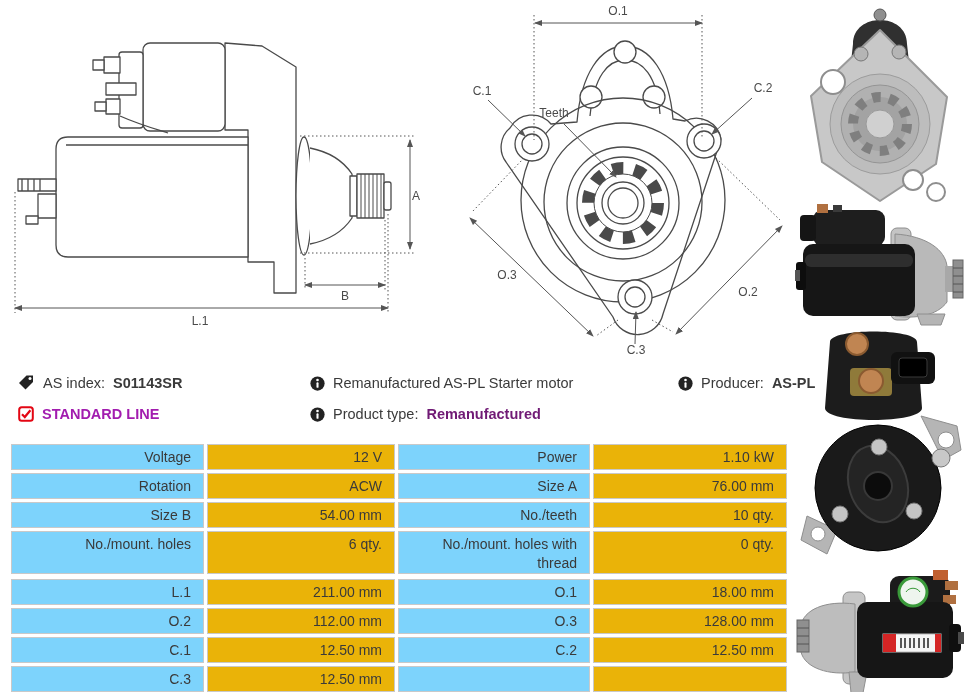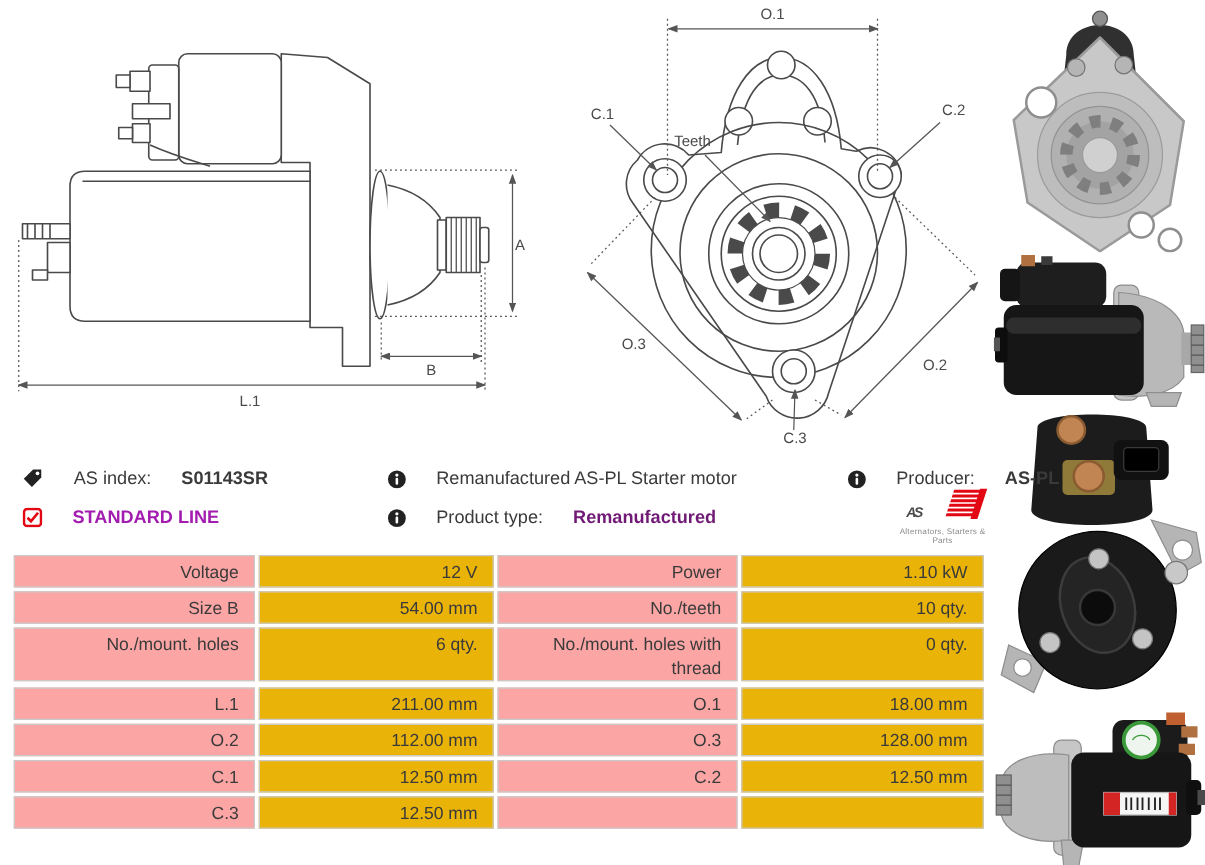--- a/index.html
+++ b/index.html
@@ -4,32 +4,32 @@
 <style>
   html,body{margin:0;padding:0;background:#fff;}
   .page{position:relative;width:964px;height:692px;background:#fff;overflow:hidden;
         font-family:"Liberation Sans",sans-serif;color:#3a3a3a;}
   svg text{font-family:"Liberation Sans",sans-serif;fill:#4a4a4a;font-size:12px;}
   .drawing{position:absolute;}
   .dwg-side{left:0;top:0;}
   .dwg-front{left:430;top:0;left:430px;top:0;}
   .photos{position:absolute;left:795px;top:2px;width:169px;display:flex;flex-direction:column;gap:2px;}
   
-  .info-item{position:absolute;display:flex;align-items:center;gap:24px;font-size:14.5px;white-space:nowrap;}
+  .info-item{position:absolute;display:flex;align-items:center;gap:8px;font-size:14.5px;white-space:nowrap;}
   .info-item .b{font-weight:bold;}
   .red-b{color:#a21caf;font-weight:bold;}
   .green-b{color:#701a75;font-weight:bold;}
   .logo{position:absolute;left:712px;top:389px;width:84px;text-align:center;}
   .logo .tagline{font-size:6.5px;color:#8a8a8a;margin-top:-2px;letter-spacing:.2px;}
   
   .tables{position:absolute;left:8px;top:441px;width:782px;}
   table.spec{border-collapse:separate;border-spacing:3px;table-layout:fixed;width:782px;font-size:14px;}
   table.spec td{border:1px solid #c9c9c9;height:24px;line-height:24px;padding:0 12px 0 4px;
                 text-align:right;vertical-align:top;overflow:hidden;}
-  table.spec td.lbl{background:#fca5a5;text-align:right;}
+  table.spec td.lbl{background:#7dd3fc;text-align:right;}
   table.spec td.val{background:#eab308;}
   table.spec td.wrap{line-height:19px;padding-top:3px;}
   .tbl2{margin-top:-1px;}
 </style>
 </head>
 <body>
 
 <div class="page">
 
   <svg class="drawing dwg-side" width="430" height="360" viewBox="0 0 430 360">
@@ -282,50 +282,41 @@
   <div class="info-item" style="left:678px;top:375px;">
     <svg width="15" height="15" viewBox="0 0 16 16">
       <circle cx="8" cy="8" r="7.6" fill="#222"></circle>
       <circle cx="8" cy="4.3" r="1.4" fill="#fff"></circle>
       <rect x="6.9" y="6.6" width="2.2" height="6" rx="1" fill="#fff"></rect>
     </svg>
     <span>Producer:</span>
     <span class="b">AS-PL</span>
   </div>
 
-  <div class="logo">
-    <svg width="84" height="30" viewBox="0 0 90 32">
-      <text x="14" y="26" font-size="30" font-weight="bold" font-style="italic" fill="#e30613" style="letter-spacing:-2px">AS</text>
-      <g fill="#e30613">
-        <rect x="56" y="3" width="26" height="2.6" transform="skewX(-18)"></rect>
-        <rect x="56" y="7" width="26" height="2.6" transform="skewX(-18)"></rect>
-        <rect x="56" y="11" width="26" height="2.6" transform="skewX(-18)"></rect>
-        <rect x="56" y="15" width="26" height="2.6" transform="skewX(-18)"></rect>
-        <rect x="56" y="19" width="26" height="2.6" transform="skewX(-18)"></rect>
-        <rect x="56" y="23" width="26" height="2.6" transform="skewX(-18)"></rect>
-        <rect x="78" y="2" width="6" height="26" transform="skewX(-18)"></rect>
-      </g>
-    </svg>
-    <div class="tagline">Alternators, Starters &amp; Parts</div>
-  </div>
 
   <div class="tables">
     <table class="spec tbl1">
       <colgroup>
           <col style="width:193px">
           <col style="width:188px">
           <col style="width:192px">
           <col style="width:194px">
         </colgroup>
       <tbody>
           <tr>
             <td class="lbl">Voltage</td>
             <td class="val">12 V</td>
             <td class="lbl">Power</td>
             <td class="val">1.10 kW</td>
+          </tr>
+          <tr>
+            <td class="lbl">Rotation</td>
+            <td class="val">ACW</td>
+            <td class="lbl">Size A</td>
+            <td class="val">76.00 mm</td>
           </tr>
           <tr>
             <td class="lbl">Size B</td>
             <td class="val">54.00 mm</td>
             <td class="lbl">No./teeth</td>
             <td class="val">10 qty.</td>
           </tr>
           <tr>
             <td class="lbl">No./mount. holes</td>
             <td class="val">6 qty.</td>

